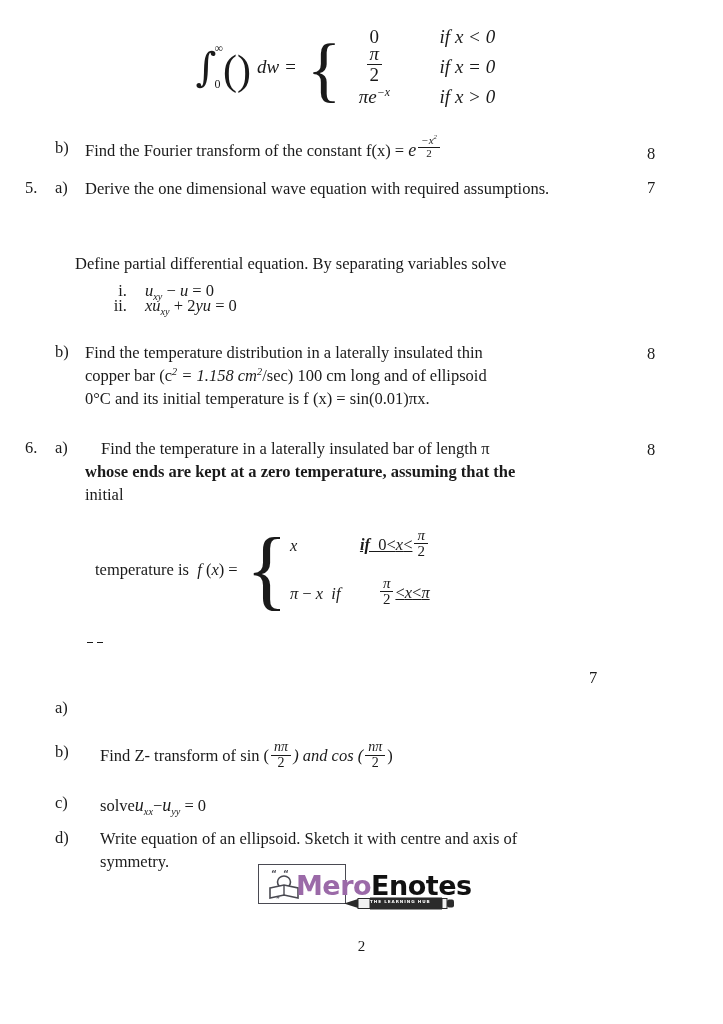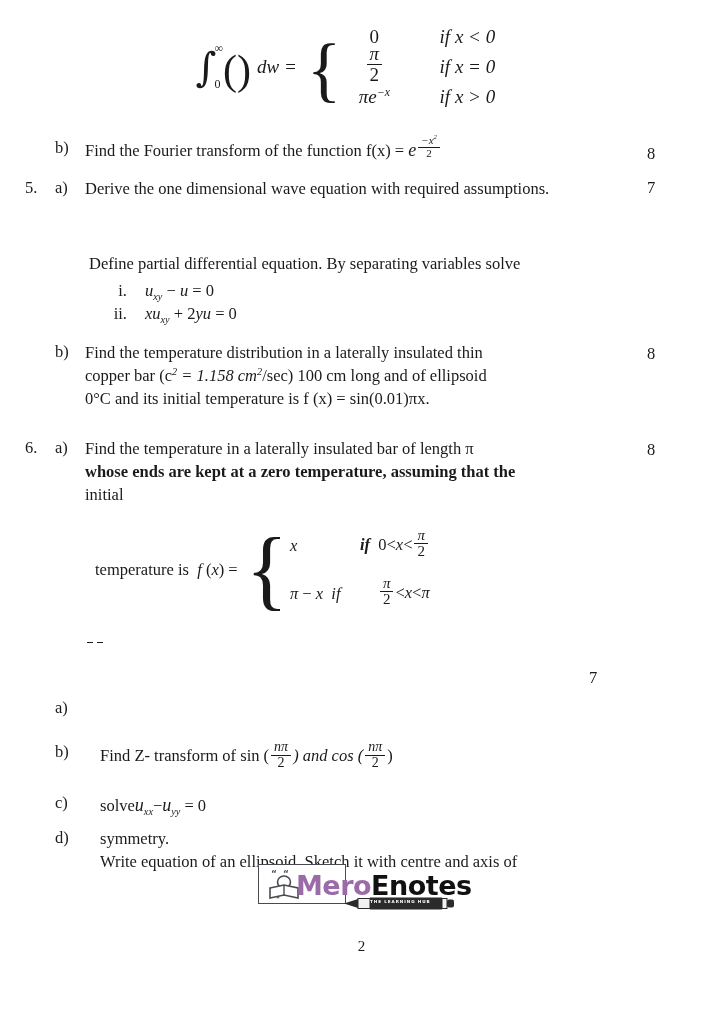--- a/index.html
+++ b/index.html
@@ -170,21 +170,21 @@
     margin: 0 2px 0 8px;
     font-family: "Liberation Serif", serif;
   }
   .piece-rows { display: inline-block; }
   .piece-rows .prow {
     display: flex;
     align-items: center;
     height: 48px;
   }
   .piece-rows .pc1 { width: 70px; text-align: left; }
-  .piece-rows .pc2 { text-align: left; }
+  .piece-rows .pc2 { text-align: left; text-decoration: underline; }
 
   
   .logo {
     position: absolute;
     left: 258px;
     top: 862px;
     width: 198px;
     height: 48px;
   }
   .logo-box {
@@ -269,60 +269,60 @@
       </span>
       <span class="row">
         <span class="c1 mi"><span>πe</span><sup class="sm">−x</sup></span>
         <span class="c2 mi">if x &gt; 0</span>
       </span>
     </span>
   </div>
 
   <div class="qrow" style="left:55px; top:138px; width:560px;">
     <span class="qalpha">b)</span>
-    <span class="qtext"><span>Find the Fourier transform of the function f(x) = </span><span class="mi" style="font-size:18px;">e</span><span class="frac" style="font-size:11px; top:-0.45em;"><span class="top mi"><span>−x</span><sup class="sm">2</sup></span><span class="bot">2</span></span></span>
+    <span class="qtext"><span>Find the Fourier transform of the constant f(x) = </span><span class="mi" style="font-size:18px;">e</span><span class="frac" style="font-size:11px; top:-0.45em;"><span class="top mi"><span>−x</span><sup class="sm">2</sup></span><span class="bot">2</span></span></span>
   </div>
   <div class="marks" style="left:647px; top:144px;">8</div>
 
   <div class="qrow" style="left:25px; top:178px; width:590px;">
     <span class="qnum">5.</span>
     <span class="qalpha">a)</span>
     <span class="qtext just" style="width:528px;">Derive the one dimensional wave equation with required assumptions.</span>
   </div>
   <div class="marks" style="left:647px; top:178px;">7</div>
 
 
-  <div class="qrow" style="left:89px; top:253px; width:540px;">
+  <div class="qrow" style="left:75px; top:253px; width:540px;">
     <span class="qtext">Define partial differential equation. By separating variables solve</span>
   </div>
 
   <div class="roman-item" style="left:91px; top:281px;">
     <span class="rn">i.</span>
     <span><span class="mi">u</span><sub class="sm mi">xy</sub> <span style="font-style:normal;">−</span> <span class="mi">u</span> = <span class="num">0</span></span>
   </div>
-  <div class="roman-item" style="left:91px; top:304px;">
+  <div class="roman-item" style="left:91px; top:296px;">
     <span class="rn">ii.</span>
     <span><span class="mi">xu</span><sub class="sm mi">xy</sub> + <span class="num">2</span><span class="mi">yu</span> = <span class="num">0</span></span>
   </div>
 
   <div class="qrow" style="left:55px; top:342px; width:560px;">
     <span class="qalpha">b)</span>
     <span class="qtext" style="width:528px;">
       <span class="just" style="display:block;">Find the temperature distribution in a laterally insulated thin</span>
       <span style="display:block;"><span>copper bar (c</span><sup class="sm mi">2</sup><span class="mi"> = 1.158 cm</span><sup class="sm mi">2</sup><span>/sec) 100 cm long and of ellipsoid</span></span>
       <span style="display:block;">0°C and its initial temperature is f (x) = sin(0.01)πx.</span>
     </span>
   </div>
   <div class="marks" style="left:647px; top:344px;">8</div>
 
   <div class="qrow" style="left:25px; top:438px; width:590px;">
     <span class="qnum">6.</span>
     <span class="qalpha">a)</span>
     <span class="qtext" style="width:528px;">
-      <span class="just" style="display:block;">Find  the temperature in a laterally insulated bar of  length π</span>
+      <span class="just" style="display:block;margin-left:16px;">Find  the temperature in a laterally insulated bar of  length π</span>
       <span class="just" style="display:block;font-weight:bold;">whose ends are kept at a zero temperature, assuming that the</span>
       <span style="display:block;">initial</span>
     </span>
   </div>
   <div class="marks" style="left:647px; top:440px;">8</div>
 
   <div class="piece-wrap" style="left:95px; top:522px;">
     <span><span>temperature is&nbsp; </span><span class="mi">f</span> <span>(</span><span class="mi">x</span><span>)&nbsp;=</span></span>
     <span class="piece-brace">{</span>
     <span class="piece-rows">
@@ -359,22 +359,22 @@
   </div>
 
   <div class="qrow" style="left:55px; top:793px; width:560px;">
     <span class="qalpha" style="width:45px;">c)</span>
     <span class="qtext"><span>solve</span><span class="mi" style="font-size:18px;">u</span><sub class="sm mi">xx</sub><span>−</span><span class="mi" style="font-size:18px;">u</span><sub class="sm mi">yy</sub>&nbsp;<span>= 0</span></span>
   </div>
 
   <div class="qrow" style="left:55px; top:828px; width:560px;">
     <span class="qalpha" style="width:45px;">d)</span>
     <span class="qtext" style="width:515px;">
+      <span style="display:block;">Write equation of an ellipsoid. Sketch it with centre and axis of</span>
       <span style="display:block;">symmetry.</span>
-      <span style="display:block;">Write equation of an ellipsoid. Sketch it with centre and axis of</span>
     </span>
   </div>
 
   <div class="logo">
     <div class="logo-box"></div>
 
     <svg style="position:absolute; left:8px; top:6px;" width="36" height="34" viewBox="0 0 36 34">
       <text x="5" y="9" font-family="DejaVu Sans, sans-serif" font-size="9" fill="#4a4a52" font-weight="bold">“</text>
       <text x="17" y="9" font-family="DejaVu Sans, sans-serif" font-size="9" fill="#4a4a52" font-weight="bold">“</text>
       <ellipse cx="18" cy="14" rx="6.5" ry="6" fill="none" stroke="#4a4a52" stroke-width="1.6"></ellipse>

